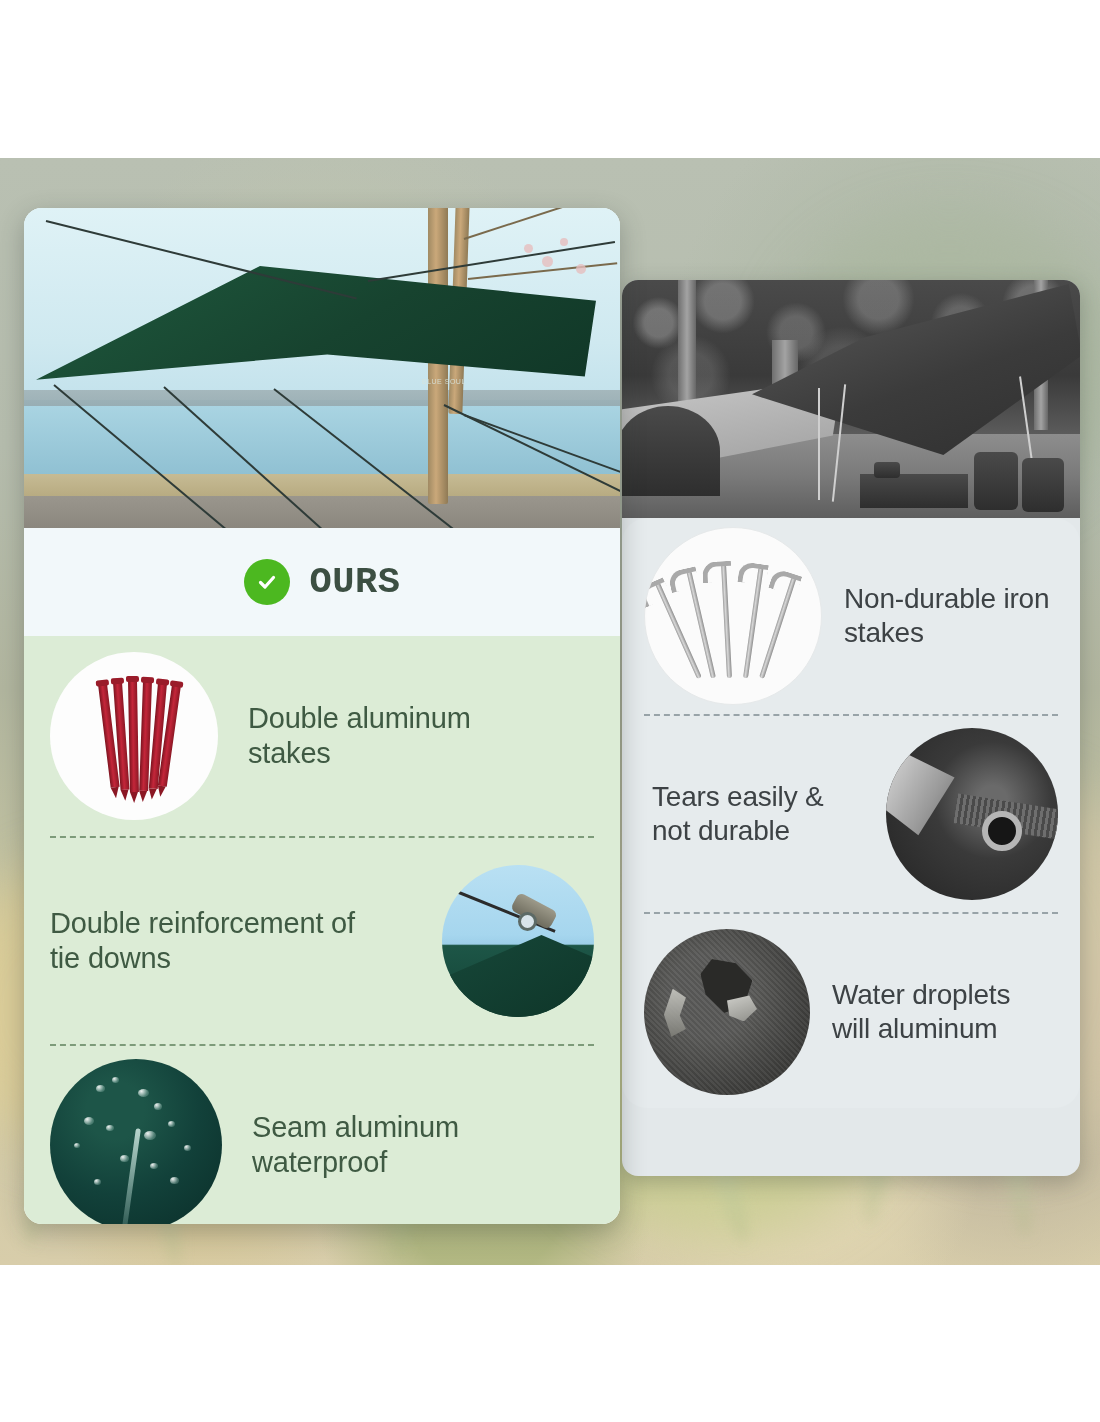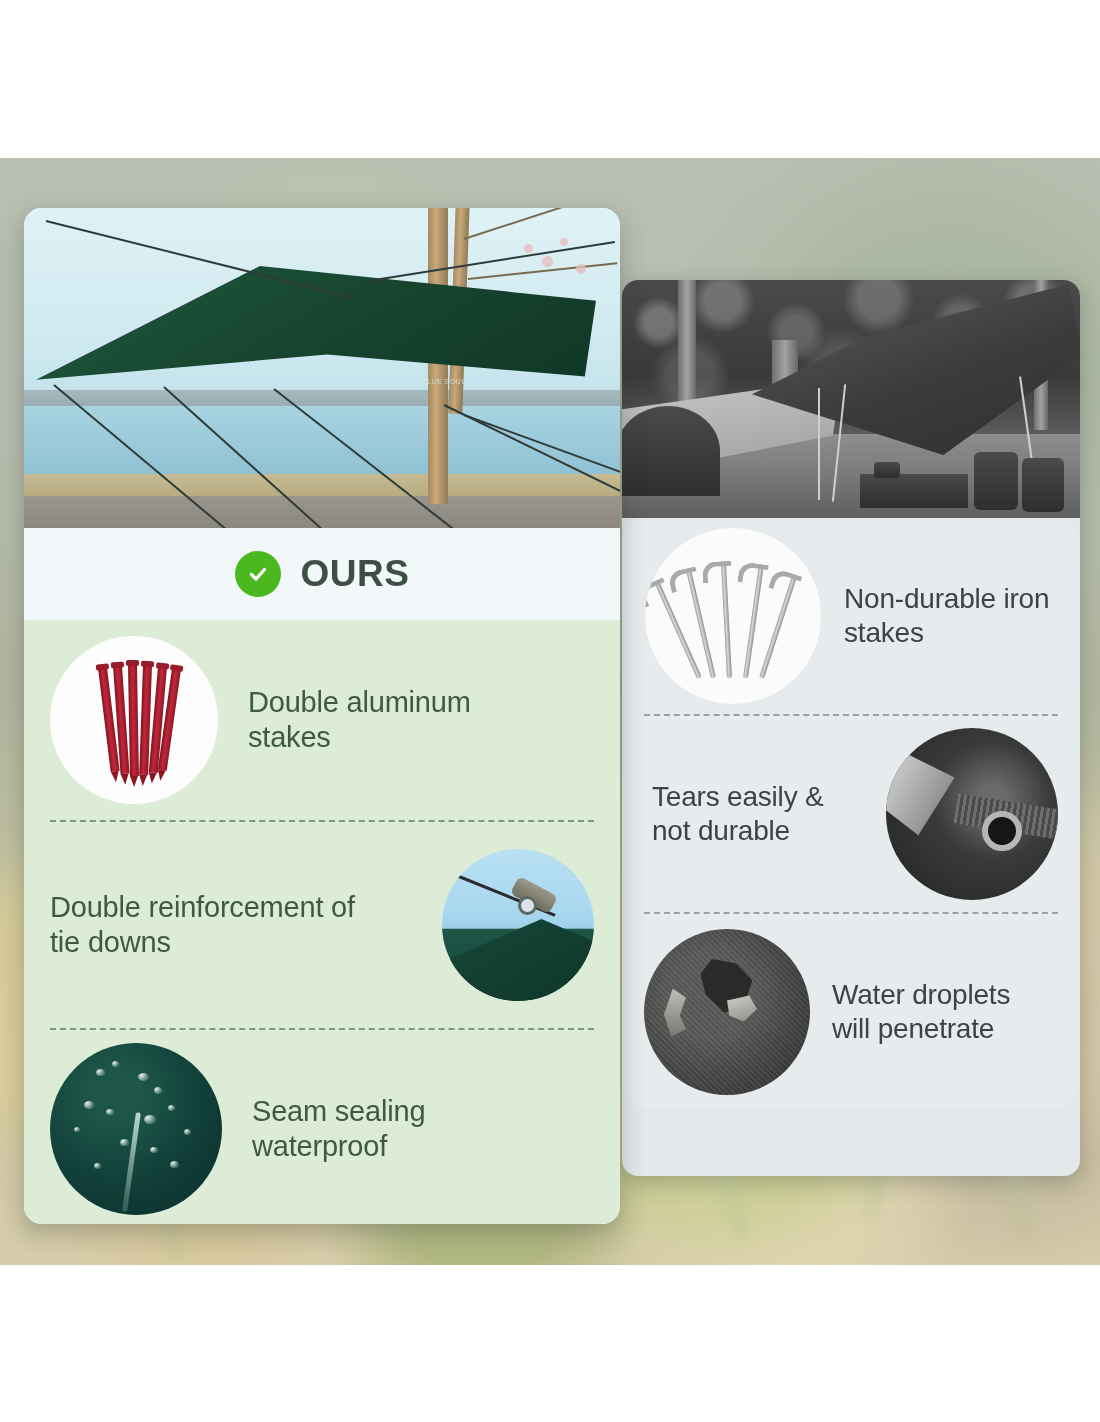--- a/index.html
+++ b/index.html
@@ -158,26 +158,27 @@
   #ours-hero .blossom { position: absolute; border-radius: 50%; background: rgba(230,190,190,.8); }
   #ours-hero .brandmark {
     position: absolute;
     color: #d8e4dd;
     font-size: 7px;
     letter-spacing: .5px;
     opacity: .85;
   }
 
   #ours-headerbar {
-    height: 92px;
+    height: 108px;
     background: #f2f8fa;
     display: flex;
     align-items: center;
     justify-content: center;
     gap: 20px;
+    font-family: Liberation Mono, monospace;
   }
   #ours-body {
     background: #dcecd6;
     height: calc(100% - 320px - 92px);
     position: relative;
   }
 
   
   .badge {
     width: 46px; height: 46px;
@@ -412,21 +413,21 @@
     </div>
 
     <div class="divider-gray"></div>
 
     <div class="feature-row">
       <div class="thumb torn">
         <div class="hole"></div>
         <div class="flap"></div>
         <div class="frayed"></div>
       </div>
-      <div class="feature-text" style="margin-left:22px;max-width:220px;">Water droplets will penetrate</div>
+      <div class="feature-text" style="margin-left:22px;max-width:220px;">Water droplets will aluminum</div>
     </div>
 
   </div>
 </div>
 
 <div id="ours-card" class="ours">
 
   <div id="ours-hero">
     <div class="sky"></div>
     <div class="hills"></div>
@@ -517,17 +518,17 @@
         <div class="drop" style="left:56px;top:66px;width:8px;height:6px;"></div>
         <div class="drop" style="left:94px;top:72px;width:12px;height:9px;"></div>
         <div class="drop" style="left:118px;top:62px;width:7px;height:6px;"></div>
         <div class="drop" style="left:70px;top:96px;width:9px;height:7px;"></div>
         <div class="drop" style="left:100px;top:104px;width:8px;height:6px;"></div>
         <div class="drop" style="left:44px;top:120px;width:7px;height:6px;"></div>
         <div class="drop" style="left:120px;top:118px;width:9px;height:7px;"></div>
         <div class="drop" style="left:24px;top:84px;width:6px;height:5px;"></div>
         <div class="drop" style="left:134px;top:86px;width:7px;height:6px;"></div>
       </div>
-      <div class="feature-text" style="margin-left:30px;max-width:250px;">Seam sealing waterproof</div>
+      <div class="feature-text" style="margin-left:30px;max-width:250px;">Seam aluminum waterproof</div>
     </div>
 
   </div>
 </div>
 
 </body></html>

